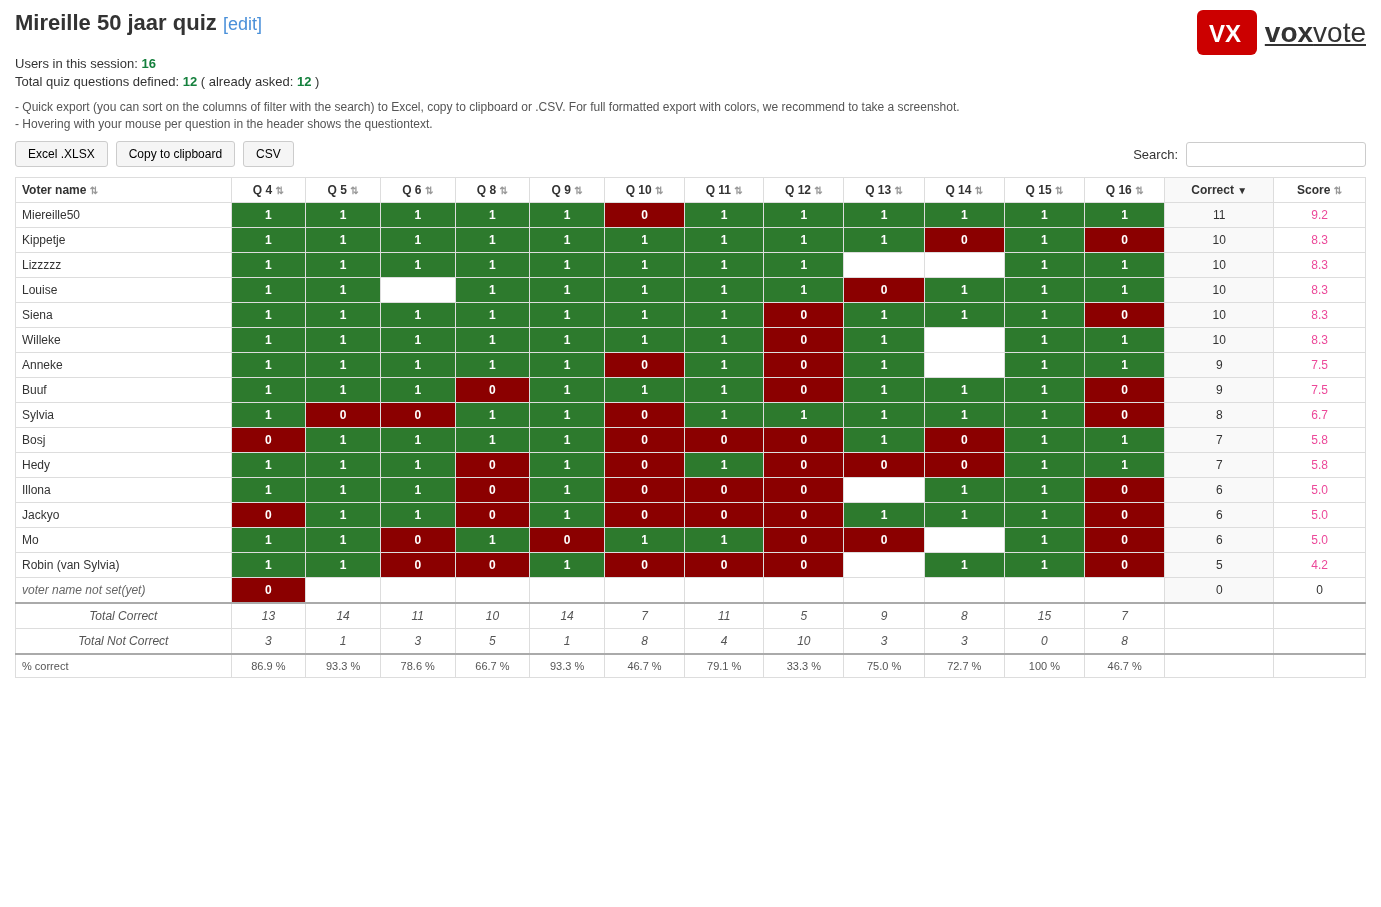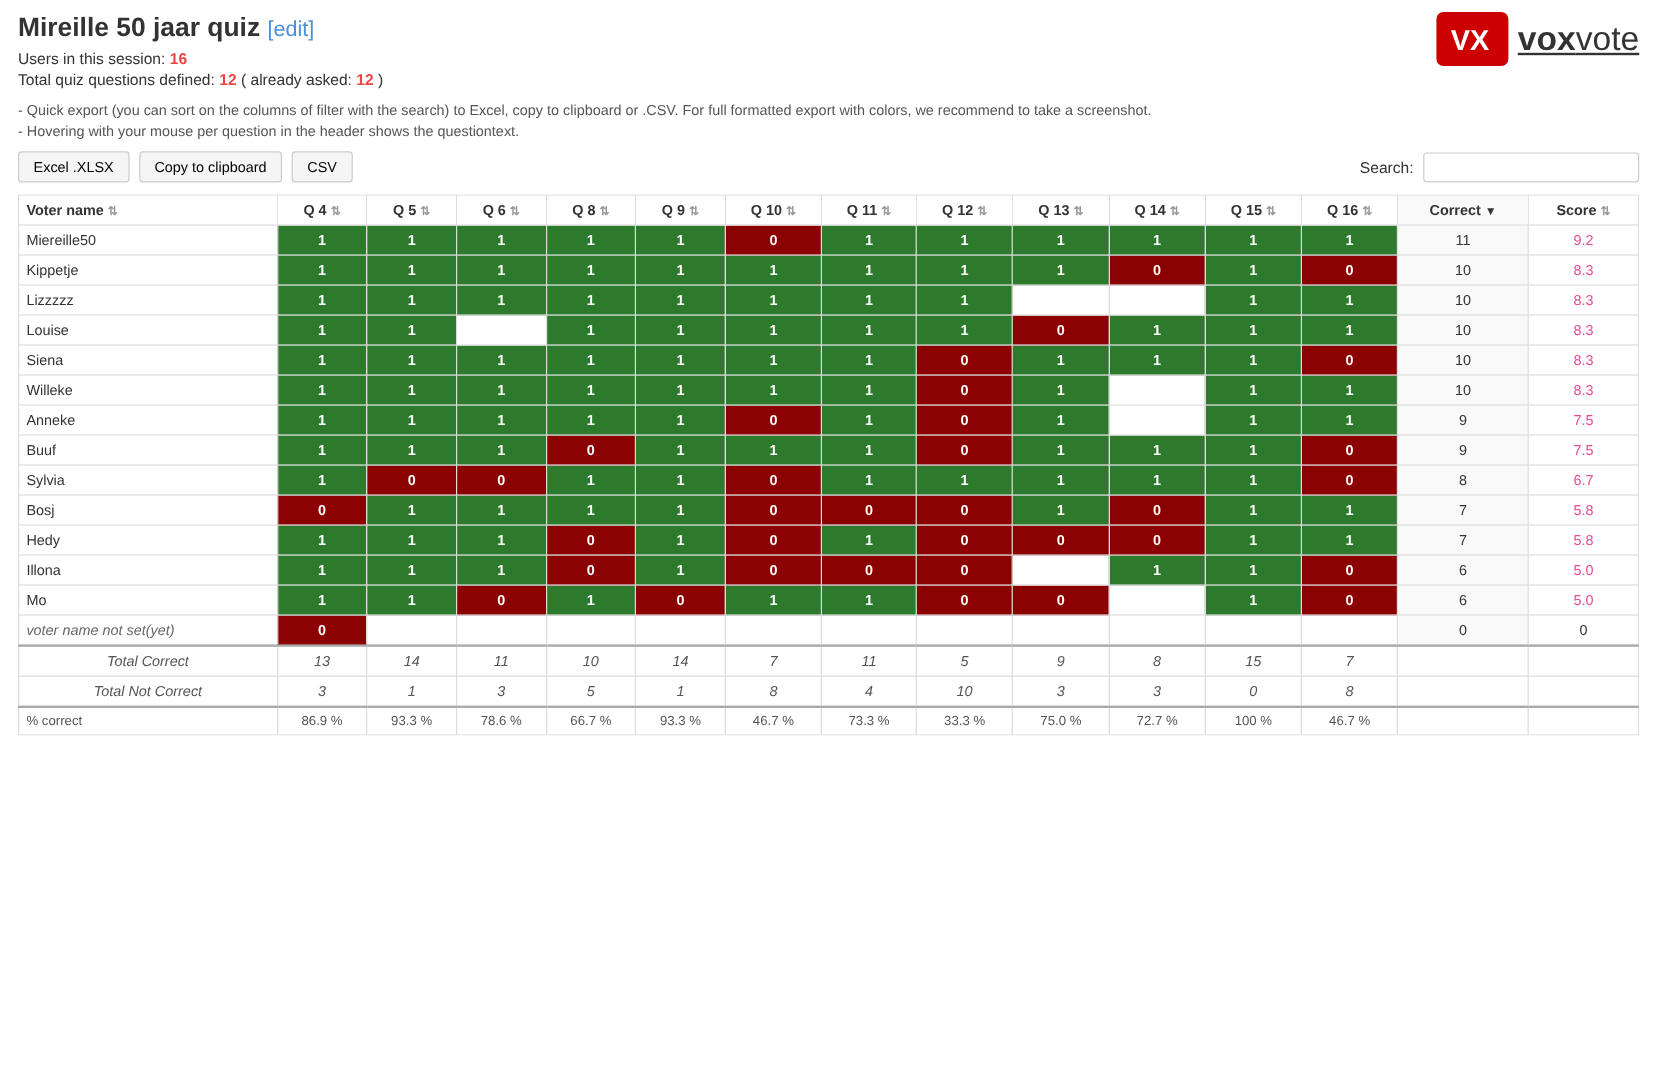--- a/index.html
+++ b/index.html
@@ -1,22 +1,22 @@
 <!DOCTYPE html>
 <html><head>
   <meta charset="utf-8">
   <style>
     * { box-sizing: border-box; margin: 0; padding: 0; }
     body { font-family: Arial, sans-serif; font-size: 13px; color: #333; background: #fff; padding: 10px 15px; }
     
     .header-row { display: flex; justify-content: space-between; align-items: flex-start; }
-    .title { font-size: 22px; font-weight: bold; margin-bottom: 5px; }
+    .title { font-size: 22px; font-weight: bold; margin-bottom: 20px; }
     .title .edit-link { color: #4a90d9; font-weight: normal; font-size: 18px; }
     .subtitle { font-size: 13px; margin-bottom: 3px; }
-    .subtitle strong { color: #ef4444; font-weight: bold; }
+    .subtitle strong { color: #15803d; font-weight: bold; }
     .info-text { font-size: 12px; color: #555; margin-bottom: 3px; }
     
     .logo-container { display: flex; align-items: center; gap: 8px; text-decoration: underline; }
     .logo-icon { width: 60px; height: 45px; background: #c00; border-radius: 6px; display: flex; align-items: center; justify-content: center; }
     .logo-icon svg { width: 40px; height: 30px; }
     .logo-text { font-size: 28px; font-weight: bold; color: #333; }
     .logo-text span { font-weight: normal; }
     
     .toolbar { display: flex; align-items: center; gap: 8px; margin: 10px 0; }
     .btn { padding: 5px 12px; border: 1px solid #ccc; background: #f5f5f5; cursor: pointer; font-size: 12px; border-radius: 3px; }
@@ -310,35 +310,69 @@
           <td class="cell-red">0</td>
           <td class="cell-red">0</td>
           <td class="cell-white"></td>
           <td class="cell-green">1</td>
           <td class="cell-green">1</td>
           <td class="cell-red">0</td>
           <td style="background: rgb(249, 249, 249);">6</td>
           <td class="score-blue">5.0</td>
         </tr>
         <tr>
-          <td class="voter-name left-align">Mo</td>
-          <td class="cell-green">1</td>
-          <td class="cell-green">1</td>
-          <td class="cell-red">0</td>
-          <td class="cell-green">1</td>
-          <td class="cell-red">0</td>
-          <td class="cell-green">1</td>
-          <td class="cell-green">1</td>
-          <td class="cell-red">0</td>
-          <td class="cell-red">0</td>
-          <td class="cell-white"></td>
+          <td class="voter-name left-align">Jackyo</td>
+          <td class="cell-red">0</td>
+          <td class="cell-green">1</td>
+          <td class="cell-green">1</td>
+          <td class="cell-red">0</td>
+          <td class="cell-green">1</td>
+          <td class="cell-red">0</td>
+          <td class="cell-red">0</td>
+          <td class="cell-red">0</td>
+          <td class="cell-green">1</td>
+          <td class="cell-green">1</td>
           <td class="cell-green">1</td>
           <td class="cell-red">0</td>
           <td style="background: rgb(249, 249, 249);">6</td>
           <td class="score-blue">5.0</td>
+        </tr>
+        <tr>
+          <td class="voter-name left-align">Mo</td>
+          <td class="cell-green">1</td>
+          <td class="cell-green">1</td>
+          <td class="cell-red">0</td>
+          <td class="cell-green">1</td>
+          <td class="cell-red">0</td>
+          <td class="cell-green">1</td>
+          <td class="cell-green">1</td>
+          <td class="cell-red">0</td>
+          <td class="cell-red">0</td>
+          <td class="cell-white"></td>
+          <td class="cell-green">1</td>
+          <td class="cell-red">0</td>
+          <td style="background: rgb(249, 249, 249);">6</td>
+          <td class="score-blue">5.0</td>
+        </tr>
+        <tr>
+          <td class="voter-name left-align">Robin (van Sylvia)</td>
+          <td class="cell-green">1</td>
+          <td class="cell-green">1</td>
+          <td class="cell-red">0</td>
+          <td class="cell-red">0</td>
+          <td class="cell-green">1</td>
+          <td class="cell-red">0</td>
+          <td class="cell-red">0</td>
+          <td class="cell-red">0</td>
+          <td class="cell-white"></td>
+          <td class="cell-green">1</td>
+          <td class="cell-green">1</td>
+          <td class="cell-red">0</td>
+          <td style="background: rgb(249, 249, 249);">5</td>
+          <td class="score-blue">4.2</td>
         </tr>
         <tr>
           <td class="voter-name-italic left-align">voter name not set(yet)</td>
           <td class="cell-red">0</td>
           <td class="cell-white"></td>
           <td class="cell-white"></td>
           <td class="cell-white"></td>
           <td class="cell-white"></td>
           <td class="cell-white"></td>
           <td class="cell-white"></td>
@@ -387,21 +421,21 @@
           <td></td>
         </tr>
         <tr class="percent-row">
           <td class="voter-label left-align" style="border-top: 2px solid rgb(170, 170, 170);">% correct</td>
           <td style="border-top: 2px solid rgb(170, 170, 170);">86.9 %</td>
           <td style="border-top: 2px solid rgb(170, 170, 170);">93.3 %</td>
           <td style="border-top: 2px solid rgb(170, 170, 170); margin-left: 32px;">78.6 %</td>
           <td style="border-top: 2px solid rgb(170, 170, 170);">66.7 %</td>
           <td style="border-top: 2px solid rgb(170, 170, 170);">93.3 %</td>
           <td style="border-top: 2px solid rgb(170, 170, 170);">46.7 %</td>
-          <td style="border-top: 2px solid rgb(170, 170, 170);">73.3 %</td>
+          <td style="border-top: 2px solid rgb(170, 170, 170);">79.1 %</td>
           <td style="border-top: 2px solid rgb(170, 170, 170);">33.3 %</td>
           <td style="border-top: 2px solid rgb(170, 170, 170);">75.0 %</td>
           <td style="border-top: 2px solid rgb(170, 170, 170);">72.7 %</td>
           <td style="border-top: 2px solid rgb(170, 170, 170);">100 %</td>
           <td style="border-top: 2px solid rgb(170, 170, 170);">46.7 %</td>
           <td style="border-top: 2px solid rgb(170, 170, 170);"></td>
           <td style="border-top: 2px solid rgb(170, 170, 170);"></td>
         </tr>
       </tfoot>
   </table>

